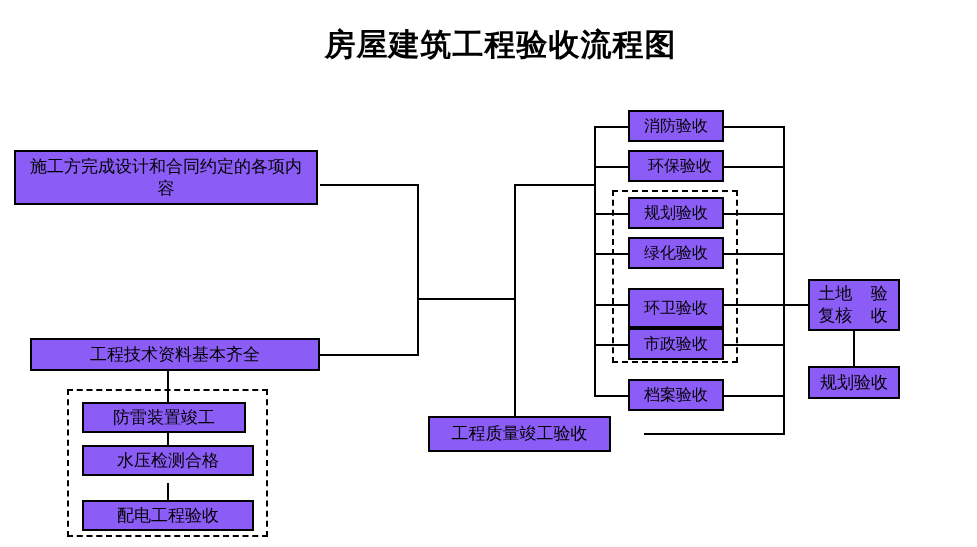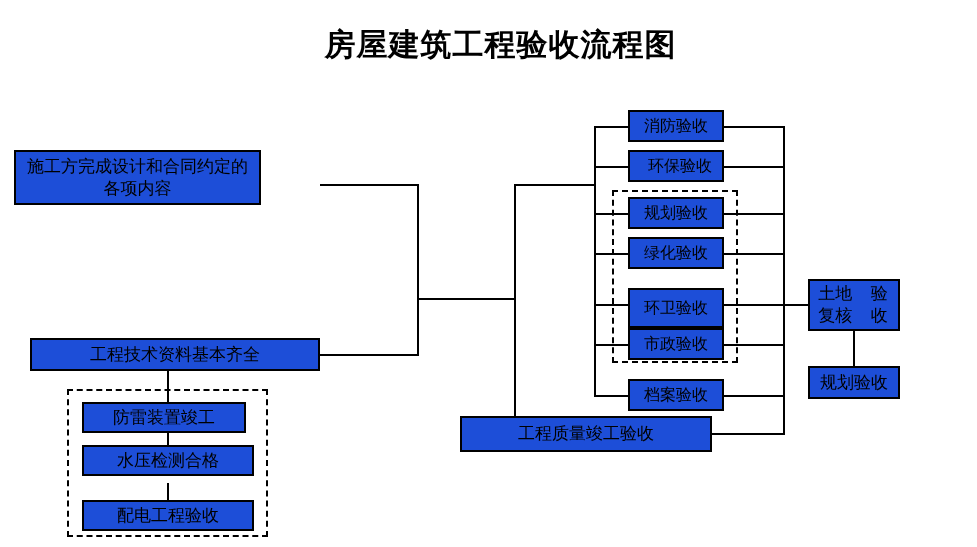--- a/index.html
+++ b/index.html
@@ -26,21 +26,21 @@
     font-size: 31px;
     font-weight: bold;
     letter-spacing: 1px;
     color: #000000;
     font-family: "Liberation Serif", "DejaVu Serif", serif;
   }
   .node {
     position: absolute;
     box-sizing: border-box;
     border: 2px solid #000000;
-    background: #1d4ed8;
+    background: #8b5cf6;
     color: #000000;
     display: flex;
     align-items: center;
     justify-content: center;
     text-align: center;
     font-size: 17px;
     line-height: 1.25;
     z-index: 5;
     font-family: "Liberation Serif", "DejaVu Serif", serif;
   }
@@ -105,21 +105,21 @@
     font-family: "Liberation Serif", "DejaVu Serif", serif;
   }
 </style>
 </head>
 <body>
 
 <div id="canvas">
 
   <div id="title">房屋建筑工程验收流程图</div>
 
-  <div class="node" style="left:14px; top:150px; width:247px; height:55px; padding:0 8px;">
+  <div class="node" style="left:14px; top:150px; width:304px; height:55px; padding:0 8px;">
     <span>施工方完成设计和合同约定的各项内容</span>
   </div>
 
   <div class="node" style="left:30px; top:338px; width:290px; height:33px;">
     <span>工程技术资料基本齐全</span>
   </div>
 
   <div class="dashed-group" style="left:67px; top:389px; width:201px; height:148px;"></div>
 
   <div class="node" style="left:82px; top:402px; width:164px; height:31px;">
@@ -157,21 +157,21 @@
   </div>
 
   <div class="node small" style="left:628px; top:328px; width:96px; height:32px;">
     <span>市政验收</span>
   </div>
 
   <div class="node small" style="left:628px; top:379px; width:96px; height:32px;">
     <span>档案验收</span>
   </div>
 
-  <div class="node" style="left:428px; top:416px; width:252px; height:36px;margin-left:32px;">
+  <div class="node" style="left:428px; top:416px; width:183px; height:36px;">
     <span>工程质量竣工验收</span>
   </div>
 
   <div class="node two-line" style="left:808px; top:279px; width:92px; height:52px;">
     <span>土地复核</span>
     <span>验　收</span>
   </div>
 
   <div class="node" style="left:808px; top:366px; width:92px; height:33px;">
     <span>规划验收</span>

